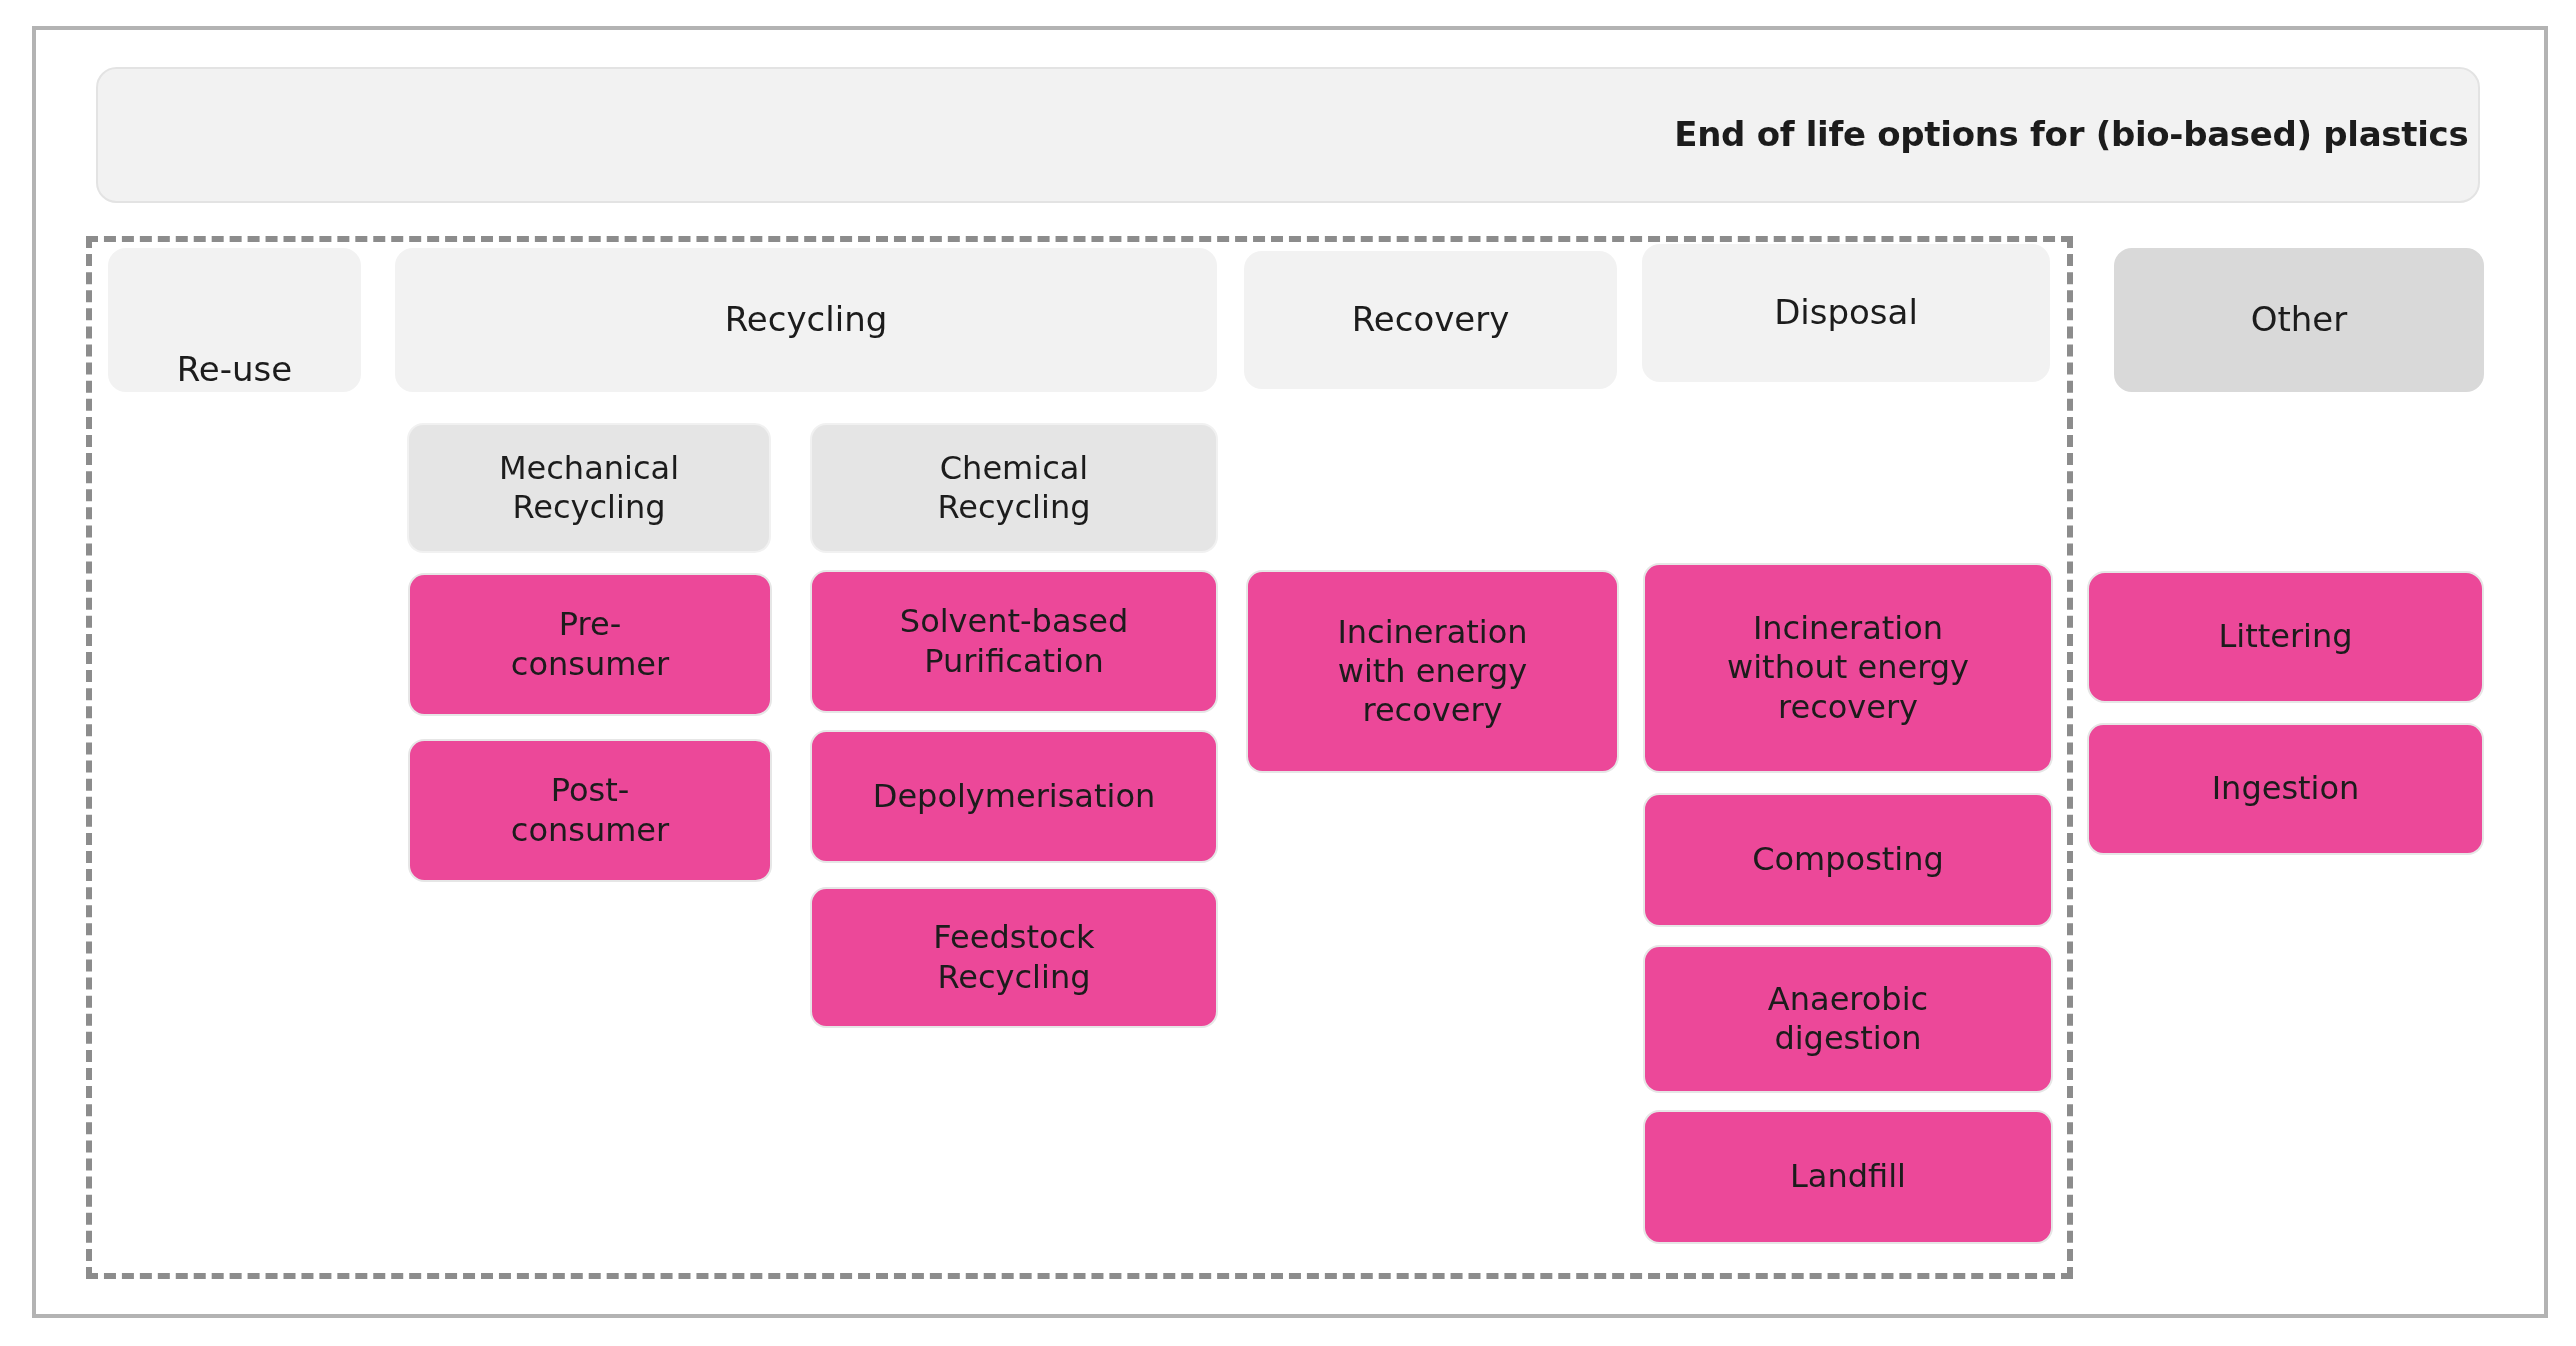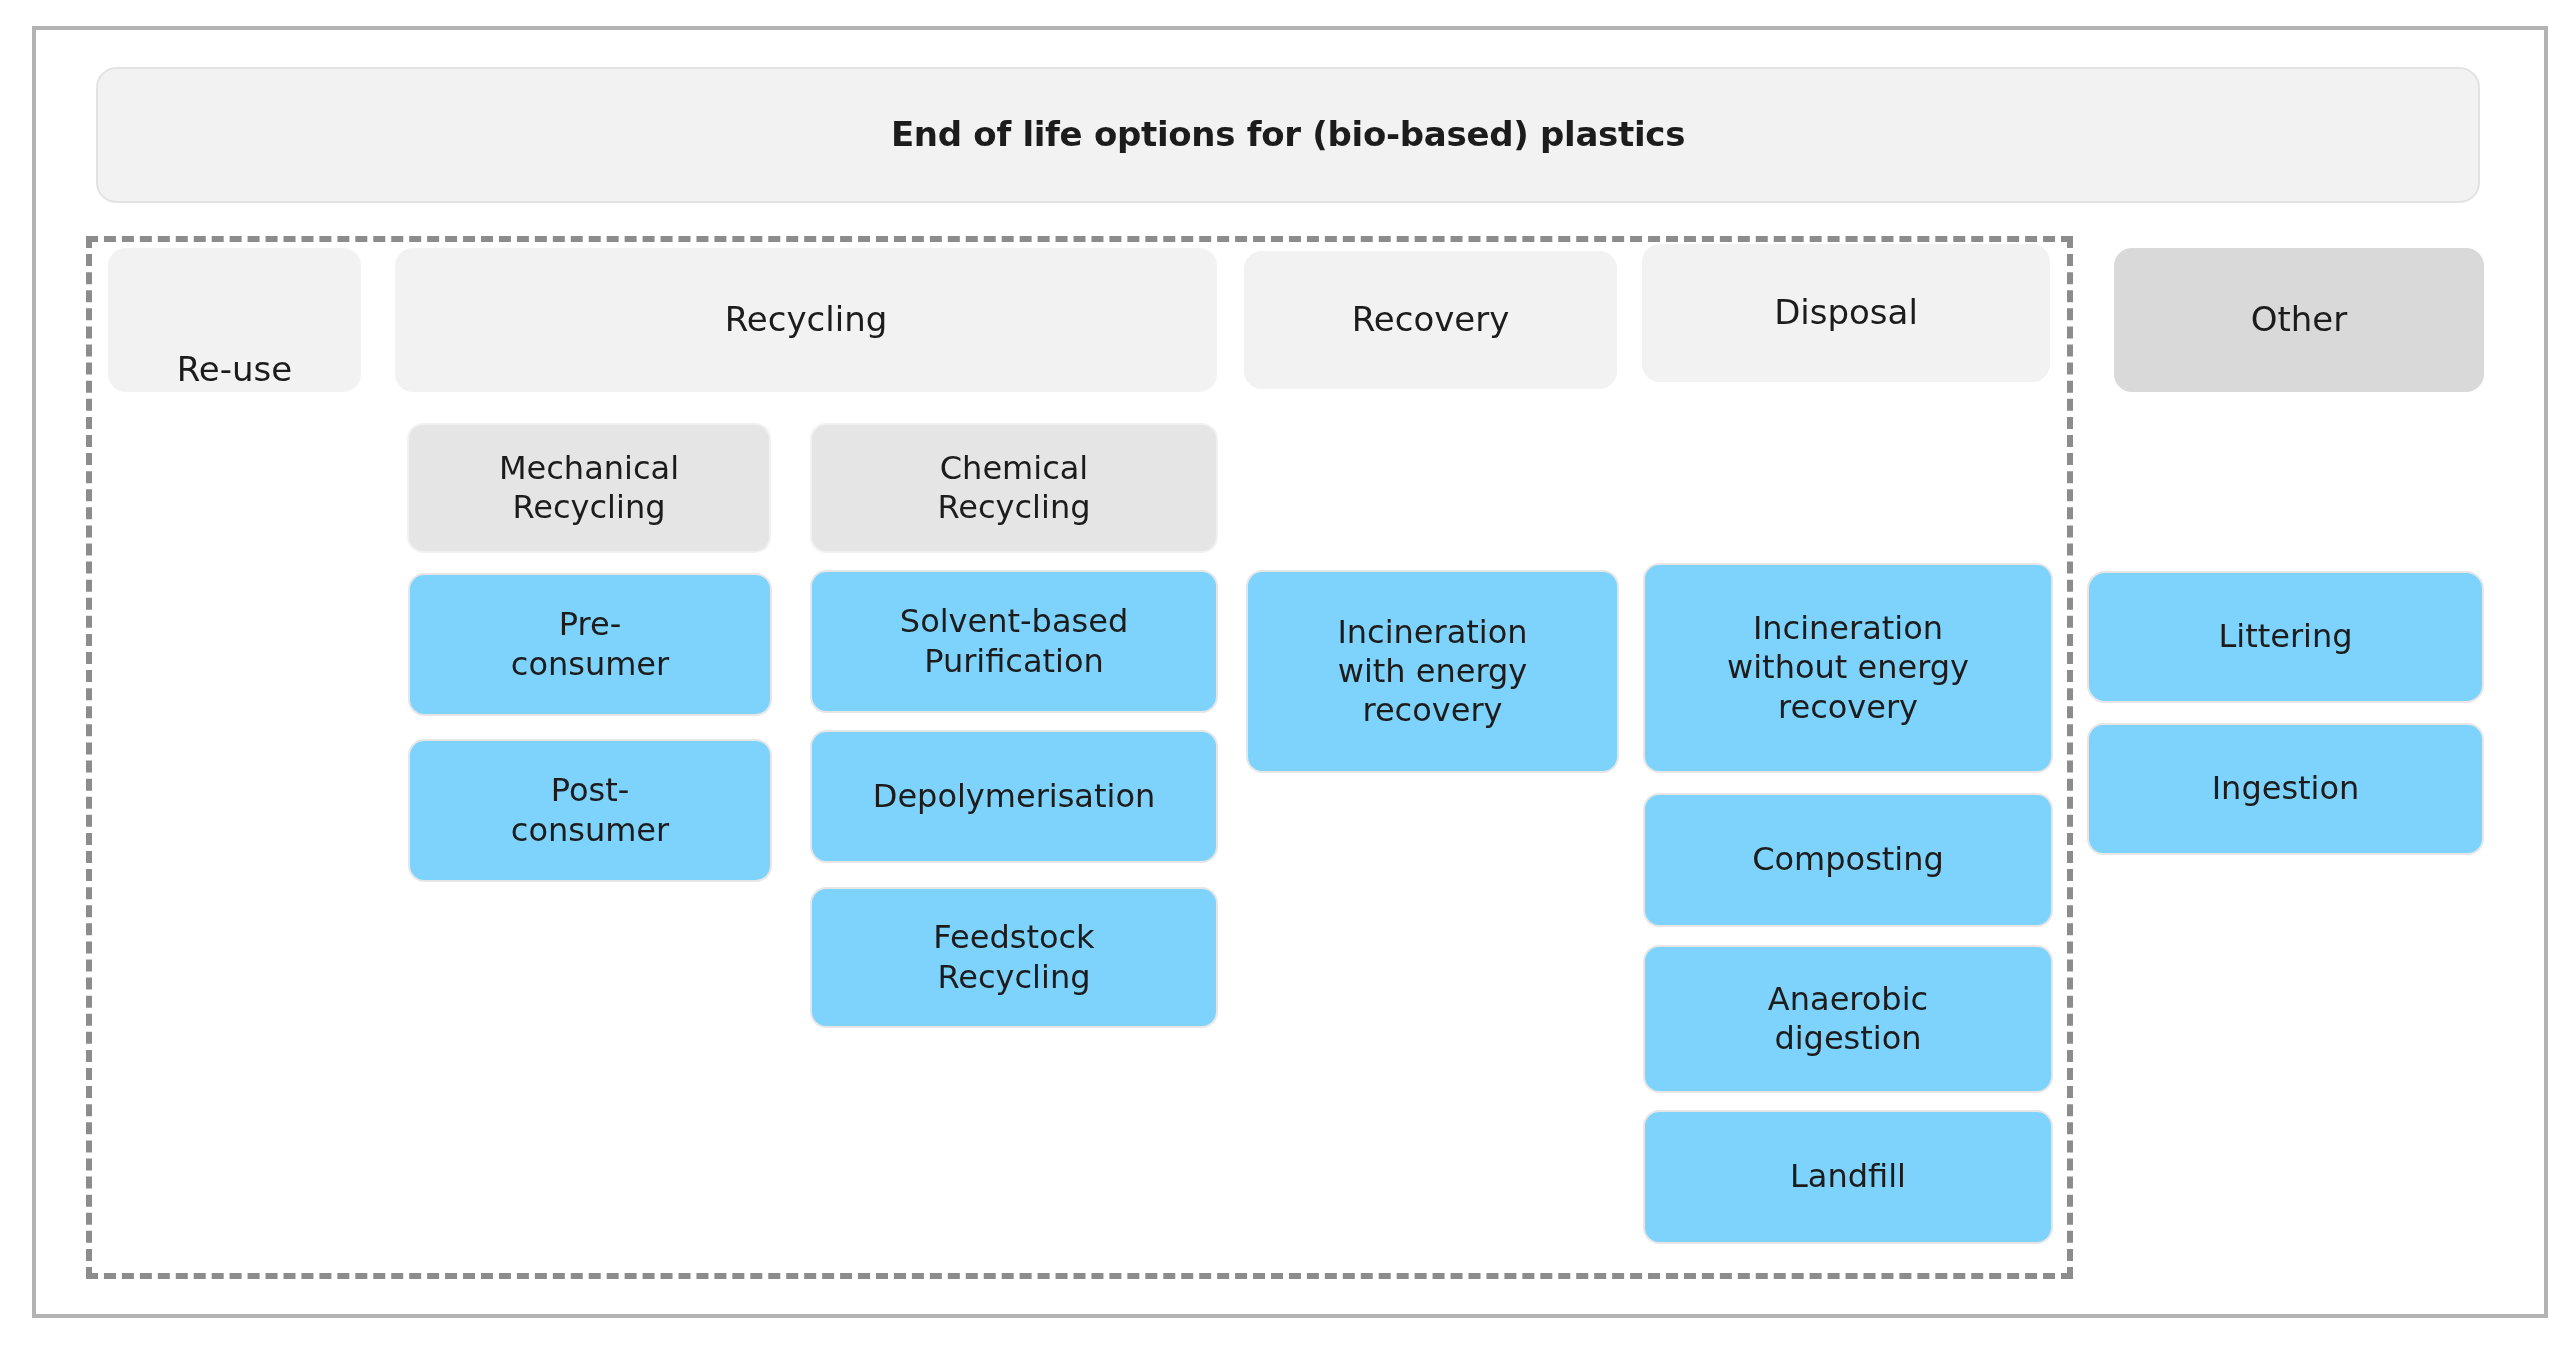--- a/index.html
+++ b/index.html
@@ -59,20 +59,21 @@
     border-radius: 18px;
   }
 
   .title-box {
     background: #f2f2f2;
     border: 2.1px solid #e3e3e3;
     font-size: 34px;
     font-weight: 700;
     letter-spacing: -0.3px;
     border-radius: 20.6px;
+    justify-content: flex-end;
   }
 
   .cat-box {
     background: #f2f2f2;
     border: 2.1px solid #f2f2f2;
     font-size: 34px;
     font-weight: 400;
   }
 
   .cat-box.other {
@@ -82,21 +83,21 @@
 
   .sub-box {
     background: #e5e5e5;
     border: 2.1px solid #f1f1f1;
     font-size: 32px;
     font-weight: 400;
     border-radius: 16.4px;
   }
 
   .leaf-box {
-    background: #7dd3fc;
+    background: #ec4899;
     border: 2.1px solid #e6e6e6;
     font-size: 32px;
     font-weight: 400;
     border-radius: 16.4px;
   }
 
   .box-label {
     display: block;
     padding: 0 9.6px;
     white-space: pre-line;

